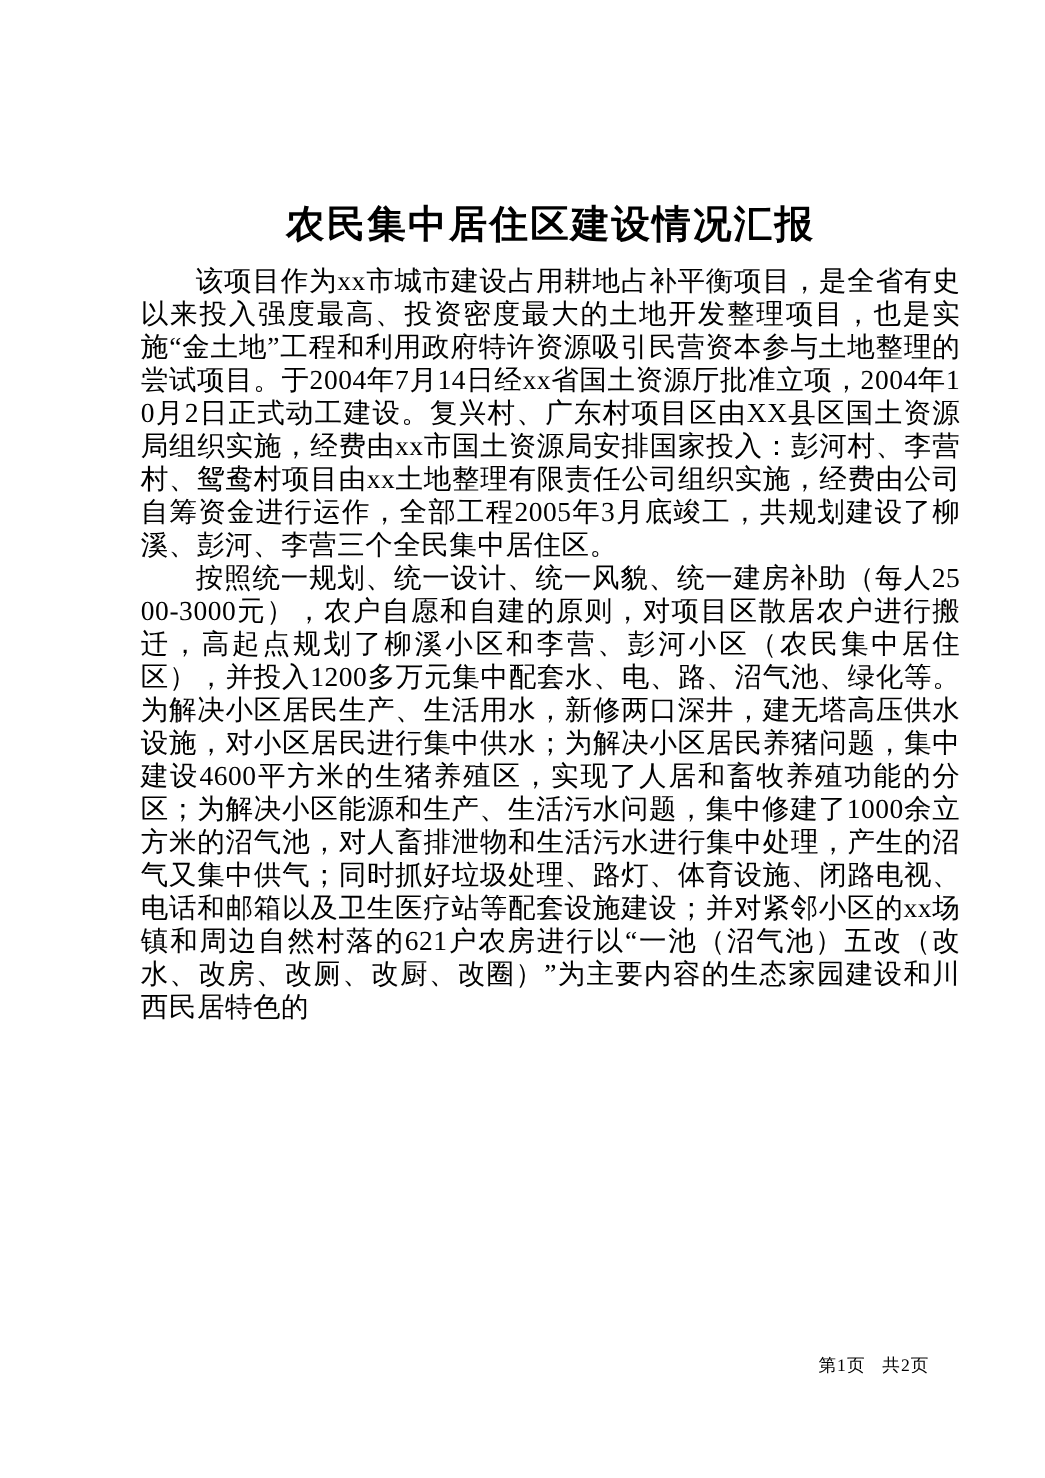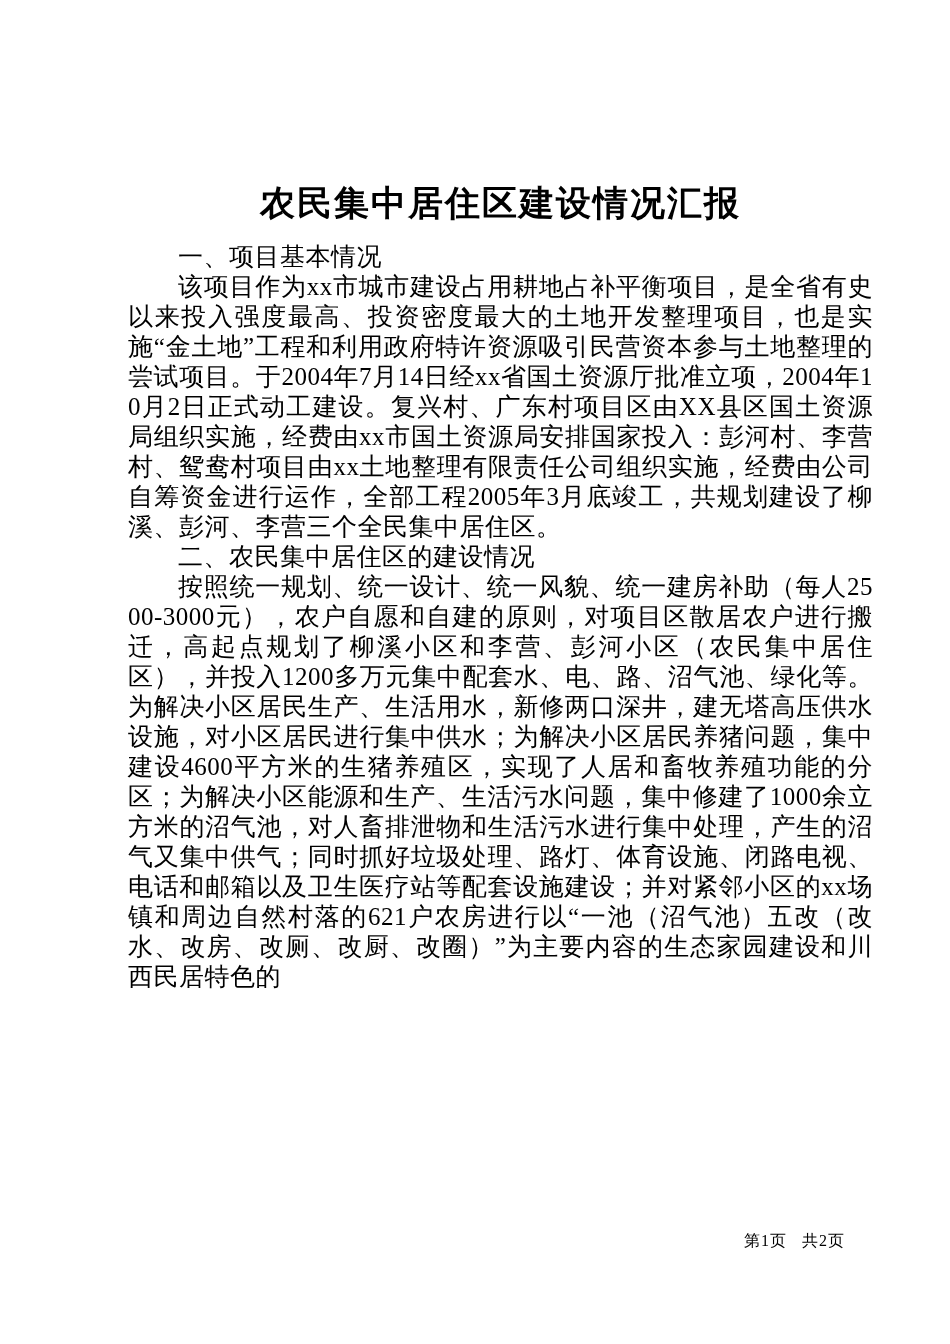--- a/index.html
+++ b/index.html
@@ -52,26 +52,24 @@
     margin-left: 10px;
   }
 </style>
 </head>
 <body>
 
 <div class="page">
 
   <h1 class="doc-title">农民集中居住区建设情况汇报</h1>
 
-  <p class="para">一、项目基本情况</p>
 
 
   <p class="para">该项目作为xx市城市建设占用耕地占补平衡项目，是全省有史以来投入强度最高、投资密度最大的土地开发整理项目，也是实施“金土地”工程和利用政府特许资源吸引民营资本参与土地整理的尝试项目。于2004年7月14日经xx省国土资源厅批准立项，2004年10月2日正式动工建设。复兴村、广东村项目区由XX县区国土资源局组织实施，经费由xx市国土资源局安排国家投入：彭河村、李营村、鸳鸯村项目由xx土地整理有限责任公司组织实施，经费由公司自筹资金进行运作，全部工程2005年3月底竣工，共规划建设了柳溪、彭河、李营三个全民集中居住区。</p>
 
-  <p class="para">二、农民集中居住区的建设情况</p>
 
   <p class="para">按照统一规划、统一设计、统一风貌、统一建房补助（每人2500-3000元），农户自愿和自建的原则，对项目区散居农户进行搬迁，高起点规划了柳溪小区和李营、彭河小区（农民集中居住区），并投入1200多万元集中配套水、电、路、沼气池、绿化等。为解决小区居民生产、生活用水，新修两口深井，建无塔高压供水设施，对小区居民进行集中供水；为解决小区居民养猪问题，集中建设4600平方米的生猪养殖区，实现了人居和畜牧养殖功能的分区；为解决小区能源和生产、生活污水问题，集中修建了1000余立方米的沼气池，对人畜排泄物和生活污水进行集中处理，产生的沼气又集中供气；同时抓好垃圾处理、路灯、体育设施、闭路电视、电话和邮箱以及卫生医疗站等配套设施建设；并对紧邻小区的xx场镇和周边自然村落的621户农房进行以“一池（沼气池）五改（改水、改房、改厕、改厨、改圈）”为主要内容的生态家园建设和川西民居特色的</p>
 
   <div class="page-footer">
     <span class="footer-part">第1页</span>
     <span class="footer-part">共2页</span>
   </div>
 
 </div>
 

